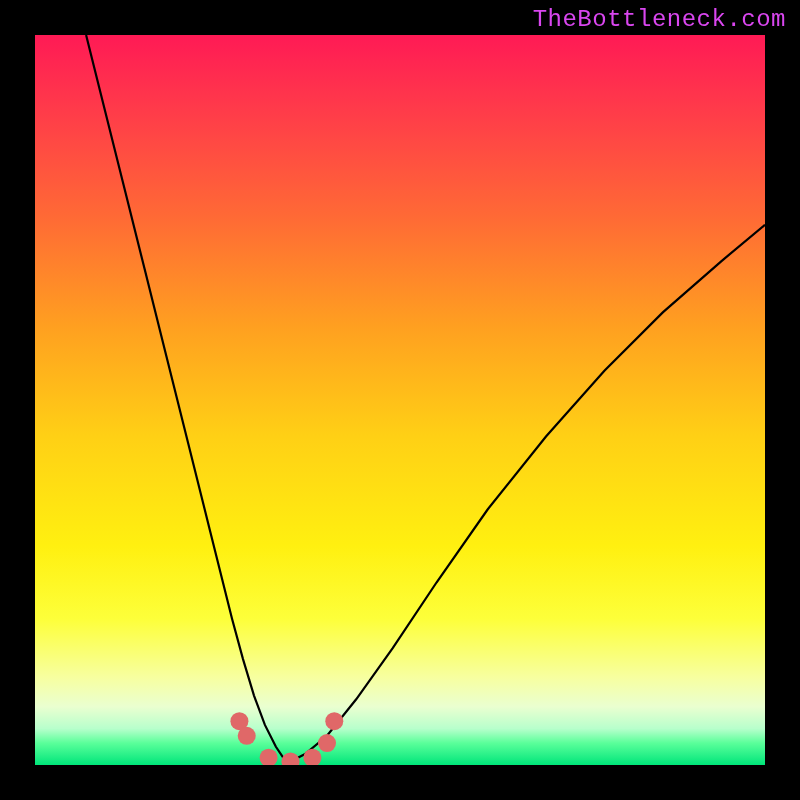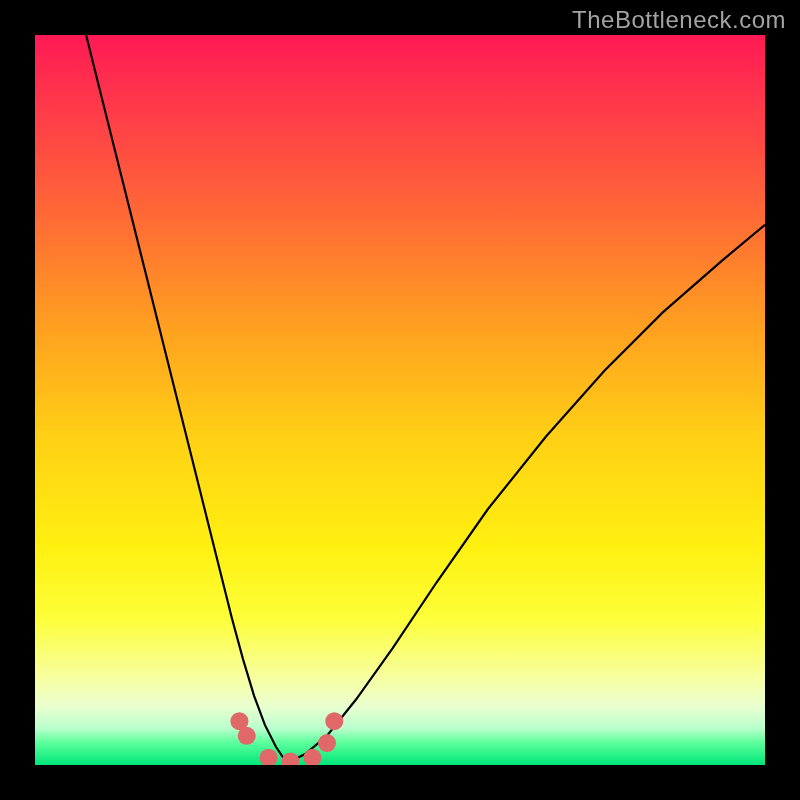--- a/index.html
+++ b/index.html
@@ -46,24 +46,25 @@
       #eaffd0 92%,
       #b8ffcc 95%,
       #5aff9a 97%,
       #00e57a 100%
     );
   }
   .watermark {
     position: absolute;
     top: 6px;
     right: 14px;
-    color: #a3a3a3;
+    color: #d946ef;
     font-size: 24px;
     letter-spacing: 0.5px;
     user-select: none;
+    font-family: Liberation Mono, monospace;
   }
   svg.curves {
     position: absolute;
     left: 0;
     top: 0;
     width: 100%;
     height: 100%;
     overflow: visible;
   }
 </style>

